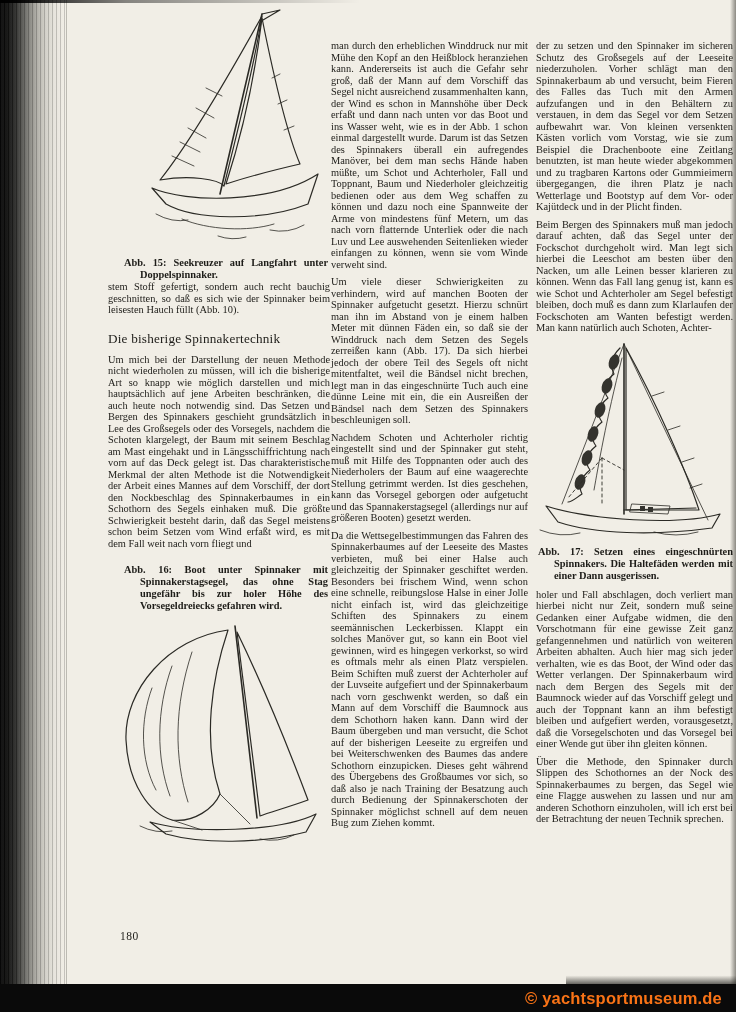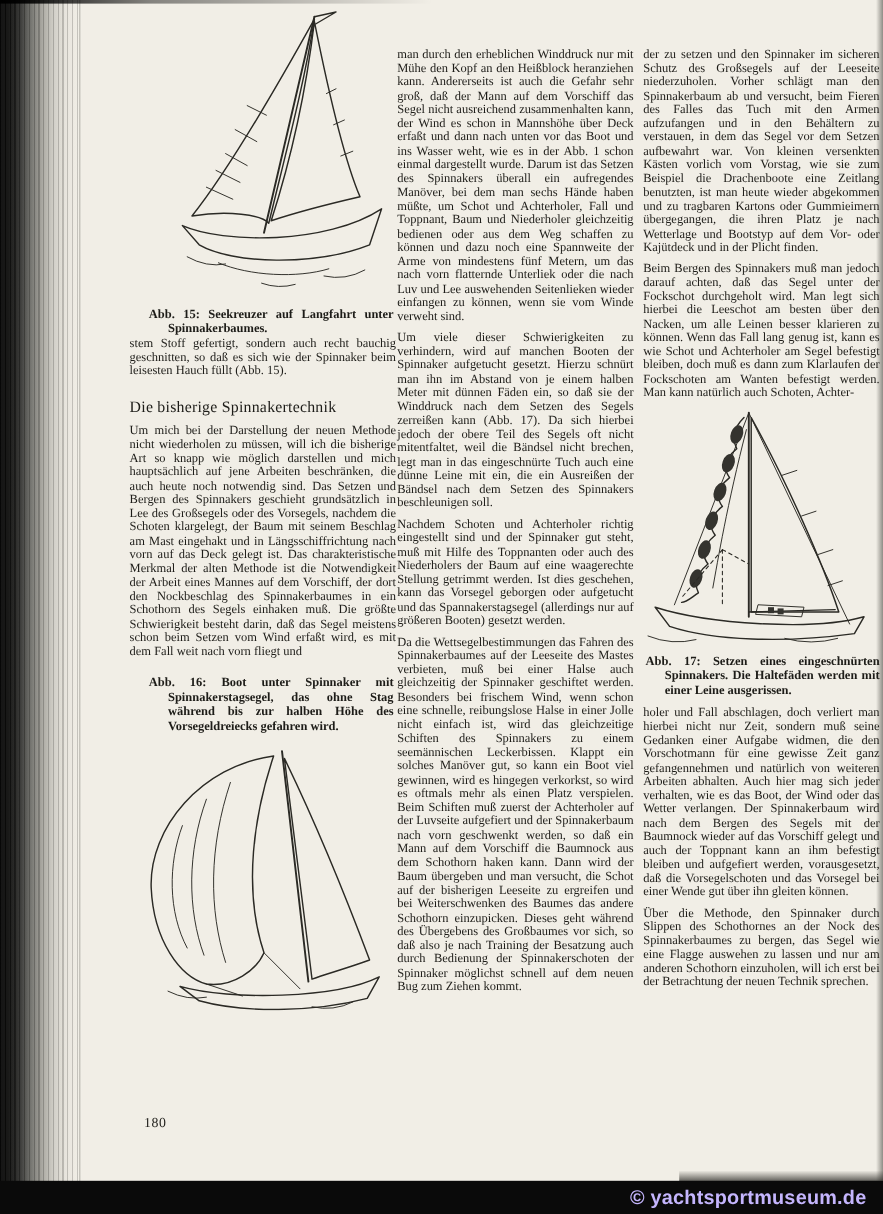--- a/index.html
+++ b/index.html
@@ -20,21 +20,21 @@
   .top-edge{position:absolute;top:0;left:0;width:360px;height:3px;
     background:linear-gradient(to right,#000 0%,rgba(0,0,0,0.45) 35%,rgba(0,0,0,0) 100%);}
   .right-edge{position:absolute;top:0;right:0;bottom:28px;width:6px;
     background:linear-gradient(to left,rgba(55,54,48,0.55),rgba(55,54,48,0));}
   .corner-shade{position:absolute;right:0;bottom:27px;width:170px;height:12px;
     background:linear-gradient(to top,rgba(35,34,30,0.75),rgba(35,34,30,0) 80%);}
   .footer-bar{
     position:absolute;left:0;right:0;bottom:0;height:28px;background:#0a0a0a;
     display:flex;align-items:center;justify-content:flex-end;
     font-family:"Liberation Sans","DejaVu Sans",sans-serif;
-    font-weight:700;font-size:16.5px;color:#c4b5fd;letter-spacing:0.2px;
+    font-weight:700;font-size:16.5px;color:#f97316;letter-spacing:0.2px;
     padding-right:14px;box-sizing:border-box;
   }
   
   .col{position:absolute;text-align:justify;font-size:10.4px;line-height:11.5px;}
   .col p{margin:0 0 6px 0;hyphens:auto;-webkit-hyphens:auto;}
   .col-left{left:108px;top:6px;width:222px;}
   .col-mid{left:331px;top:40px;width:197px;}
   .col-right{left:536px;top:40px;width:197px;}
   .caption{
     font-weight:700;font-size:10.4px;line-height:12px;
@@ -82,32 +82,32 @@
     <path d="M140,10 C152,70 166,128 178,156 C152,162 122,170 104,176 C122,120 134,60 140,10 Z"></path>
     <path class="thin" d="M150,70 L158,66 M156,96 L165,92 M162,122 L172,118"></path>
 
     <path d="M30,180 C64,195 150,196 196,166 L186,196 C140,214 72,212 44,196 Z"></path>
     <path class="thin" d="M60,211 C86,222 126,224 152,216"></path>
     <path class="thin" d="M34,206 q16,9 32,6 M148,222 q18,4 34,-5 M96,228 q14,5 28,1"></path>
   </svg>
 
   <div class="caption cap-left">
     <span>Abb. 15:</span>
-    <span>Seekreuzer auf Langfahrt unter Spinnakerbaumes.</span>
+    <span>Seekreuzer auf Langfahrt unter Doppelspinnaker.</span>
   </div>
 
-  <p class="intro">stem Stoff gefertigt, sondern auch recht bauchig geschnitten, so daß es sich wie der Spinnaker beim leisesten Hauch füllt (Abb. 15).</p>
+  <p class="intro">stem Stoff gefertigt, sondern auch recht bauchig geschnitten, so daß es sich wie der Spinnaker beim leisesten Hauch füllt (Abb. 10).</p>
 
   <div class="heading">Die bisherige Spinnakertechnik</div>
 
   <p>Um mich bei der Darstellung der neuen Methode nicht wiederholen zu müssen, will ich die bisherige Art so knapp wie möglich darstellen und mich hauptsächlich auf jene Arbeiten beschränken, die auch heute noch notwendig sind. Das Setzen und Bergen des Spinnakers geschieht grundsätzlich in Lee des Großsegels oder des Vorsegels, nachdem die Schoten klargelegt, der Baum mit seinem Beschlag am Mast eingehakt und in Längsschiffrichtung nach vorn auf das Deck gelegt ist. Das charakteristische Merkmal der alten Methode ist die Notwendigkeit der Arbeit eines Mannes auf dem Vorschiff, der dort den Nockbeschlag des Spinnakerbaumes in ein Schothorn des Segels einhaken muß. Die größte Schwierigkeit besteht darin, daß das Segel meistens schon beim Setzen vom Wind erfaßt wird, es mit dem Fall weit nach vorn fliegt und</p>
 
   <div class="caption cap16">
     <span>Abb. 16:</span>
-    <span>Boot unter Spinnaker mit Spinnakerstagsegel, das ohne Stag während bis zur halben Höhe des Vorsegeldreiecks gefahren wird.</span>
+    <span>Boot unter Spinnaker mit Spinnakerstagsegel, das ohne Stag ungefähr bis zur holer Höhe des Vorsegeldreiecks gefahren wird.</span>
   </div>
 
   <svg class="fig fig16" width="216" height="222" viewBox="0 0 216 222">
 
     <path d="M118,10 C58,18 14,70 16,120 C18,164 40,194 62,200 C84,203 104,188 110,174 C92,120 102,58 118,10 Z"></path>
     <path class="thin" d="M42,68 C30,100 30,140 46,170 M62,46 C46,90 46,138 60,176 M82,32 C64,86 64,138 78,182"></path>
 
     <path d="M125,6 L147,198" stroke-width="1.6"></path>
 
     <path d="M127,12 C160,80 186,148 198,180 C176,188 160,192 150,196 C142,130 133,60 127,12 Z"></path>
@@ -155,21 +155,21 @@
     <path d="M10,166 C54,180 142,186 184,174 L176,188 C118,196 58,194 22,182 Z"></path>
     <path class="thin" d="M96,164 L134,166 L132,174 L94,172 Z"></path>
     <rect class="dark" x="104" y="166" width="5" height="5"></rect>
     <rect class="dark" x="112" y="167" width="5" height="5"></rect>
 
     <path class="thin" d="M4,190 q20,8 40,3 M118,192 q22,6 44,0"></path>
   </svg>
 
   <div class="caption cap17">
     <span>Abb. 17:</span>
-    <span>Setzen eines eingeschnürten Spinnakers. Die Haltefäden werden mit einer Leine ausgerissen.</span>
+    <span>Setzen eines eingeschnürten Spinnakers. Die Haltefäden werden mit einer Dann ausgerissen.</span>
   </div>
 
   <p>holer und Fall abschlagen, doch verliert man hierbei nicht nur Zeit, sondern muß seine Gedanken einer Aufgabe widmen, die den Vorschotmann für eine gewisse Zeit ganz gefangennehmen und natürlich von weiteren Arbeiten abhalten. Auch hier mag sich jeder verhalten, wie es das Boot, der Wind oder das Wetter verlangen. Der Spinnakerbaum wird nach dem Bergen des Segels mit der Baumnock wieder auf das Vorschiff gelegt und auch der Toppnant kann an ihm befestigt bleiben und aufgefiert werden, vorausgesetzt, daß die Vorsegelschoten und das Vorsegel bei einer Wende gut über ihn gleiten können.</p>
   <p>Über die Methode, den Spinnaker durch Slippen des Schothornes an der Nock des Spinnakerbaumes zu bergen, das Segel wie eine Flagge auswehen zu lassen und nur am anderen Schothorn einzuholen, will ich erst bei der Betrachtung der neuen Technik sprechen.</p>
 </div>
 
 <div class="page-number">180</div>
 
 <div class="footer-bar">
   <span>© yachtsportmuseum.de</span>

